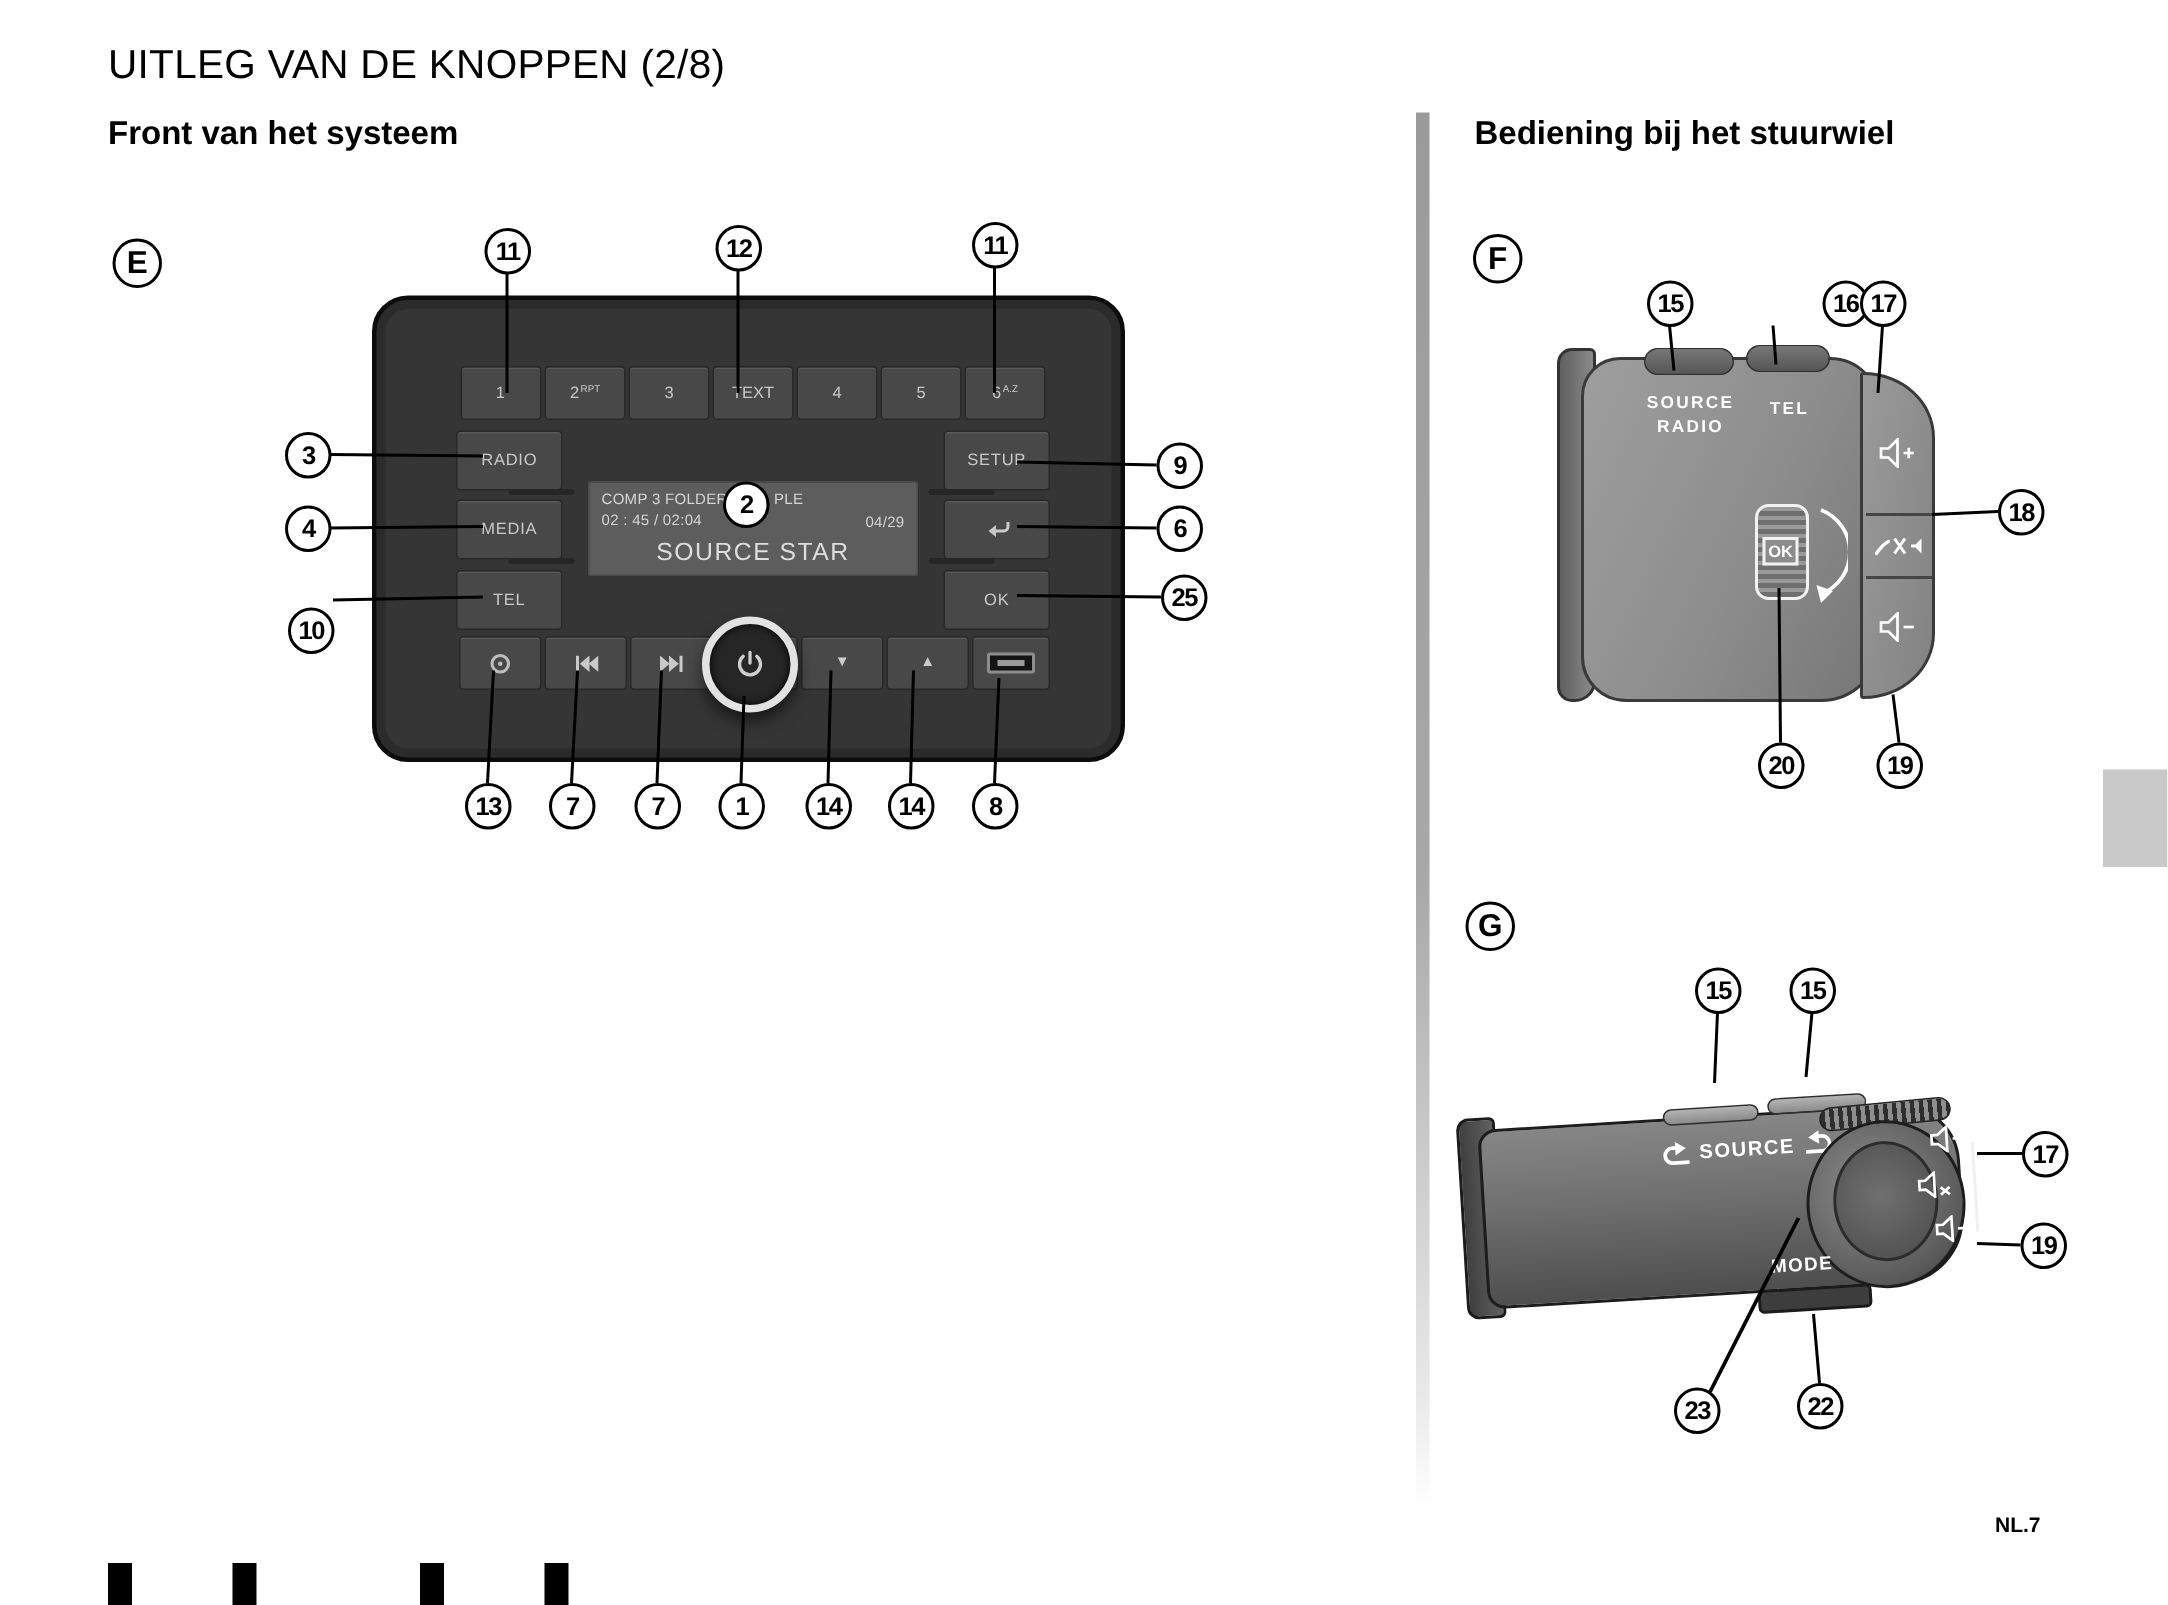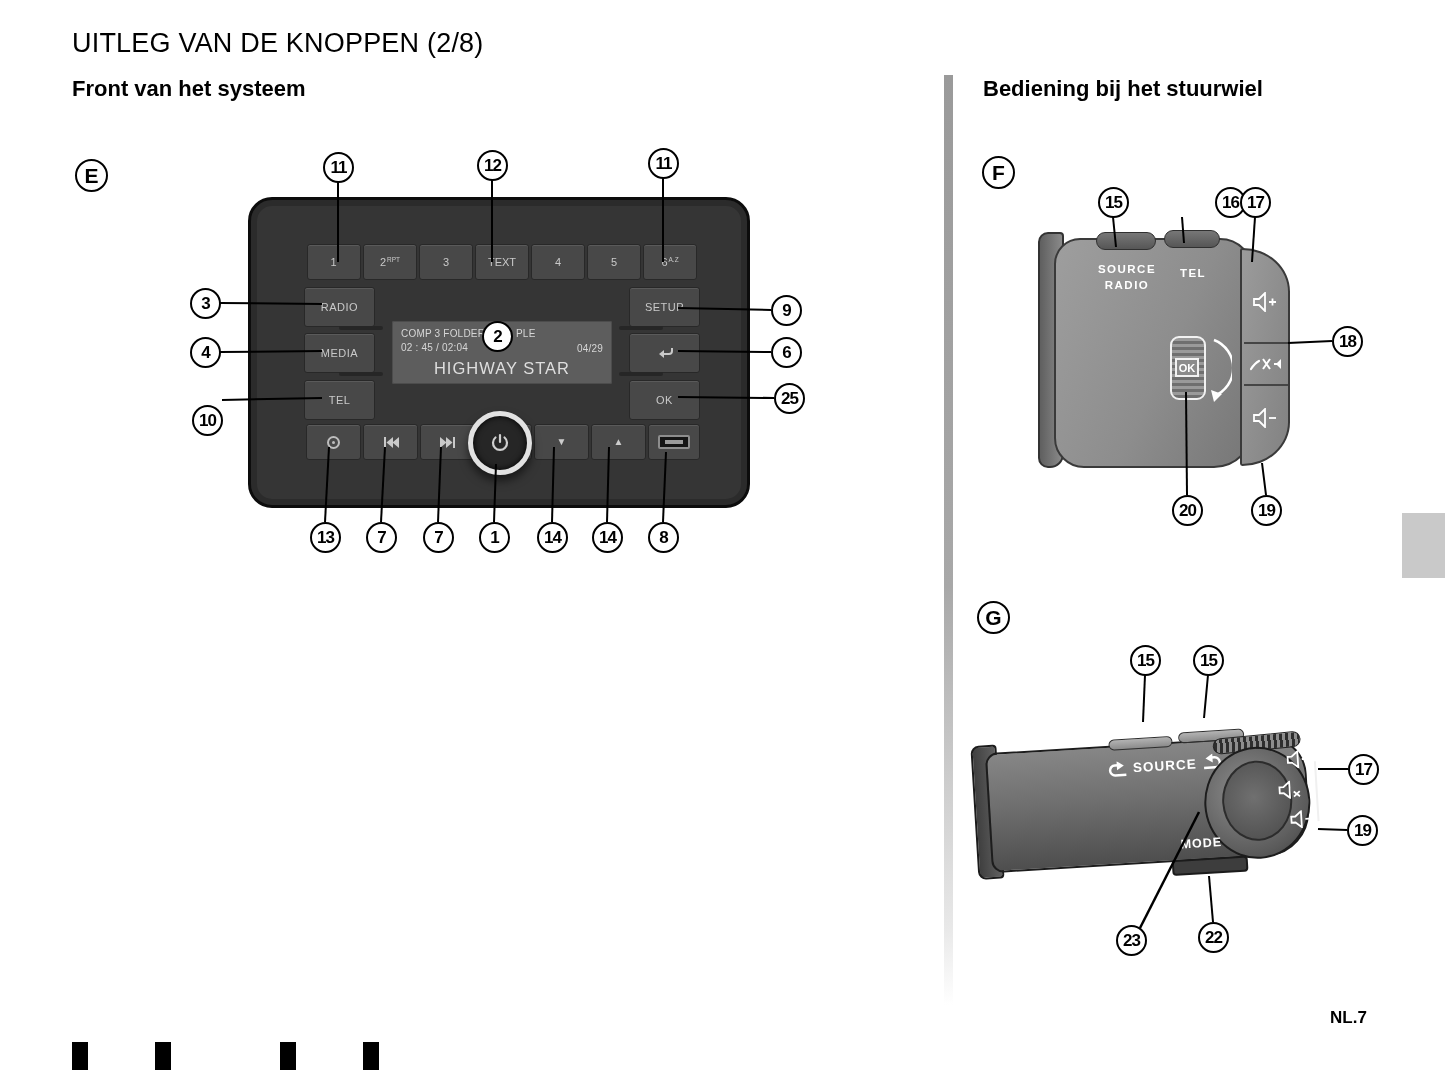--- a/index.html
+++ b/index.html
@@ -98,21 +98,21 @@
     background:radial-gradient(circle at 40% 40%, #8f8f8f, #5a5a5a 70%, #3c3c3c);
     border:2.5px solid #1d1d1d; }
   .gknob-inner { left:16px; top:12px; width:70px; height:80px; border-radius:50%;
     background:radial-gradient(circle at 45% 45%, #707070, #4a4a4a); border:2px solid #2c2c2c; }
   .gridges { left:244px; top:40px; width:88px; height:16px; border-radius:8px;
     background:repeating-linear-gradient(90deg, #2e2e2e 0 3px, #8e8e8e 3px 6px);
     border:1.5px solid #222; transform:rotate(-2deg); }
   .gmodetab { left:196px; top:160px; width:76px; height:16px; background:#3d3d3d;
     border:2px solid #1b1b1b; border-radius:4px; }
   .vbracket { width:2px; background:#f0f0f0; }
-  .pagenum { font-size:17px; font-weight:bold; }
+  .pagenum { font-size:14px; font-weight:bold; }
 </style>
 </head>
 <body>
 
 <div class="abs h1" style="left:72px; top:28px;">UITLEG VAN DE KNOPPEN (2/8)</div>
 <div class="abs h2" style="left:72px; top:76px;">Front van het systeem</div>
 <div class="abs h2" style="left:983px; top:76px;">Bediening bij het stuurwiel</div>
 
 <div class="abs vdivider"></div>
 <div class="abs sidetab"></div>
@@ -198,21 +198,21 @@
       <path d="M8 3 L3 7 L8 11 Z" fill="#c9c9c9"></path>
     </svg>
   </div>
   <div class="abs rbtn sidebtn" style="left:378px; top:180px;">OK</div>
 
   <div class="abs display">
     <span class="abs disp-sm" style="left:9px; top:7px;">COMP 3 FOLDER D</span>
     <span class="abs disp-sm" style="left:124px; top:7px;">PLE</span>
     <span class="abs disp-sm" style="right:9px; top:22px;">04/29</span>
     <span class="abs disp-sm" style="left:9px; top:21px;">02 : 45 / 02:04</span>
-    <span class="abs disp-title" style="left:0; right:0; top:38px; text-align:center;">HIGHWAY STAR</span>
+    <span class="abs disp-title" style="left:0; right:0; top:38px; text-align:center;">SOURCE STAR</span>
   </div>
 
   <div class="abs dash" style="left:88px;  top:126px;"></div>
   <div class="abs dash" style="left:88px;  top:172px;"></div>
   <div class="abs dash" style="left:368px; top:126px;"></div>
   <div class="abs dash" style="left:368px; top:172px;"></div>
 
   <div class="abs rbtn brow-btn" style="left:55px; top:224px;">
     <span class="ring-icon">
         <span class="ring-dot"></span>

